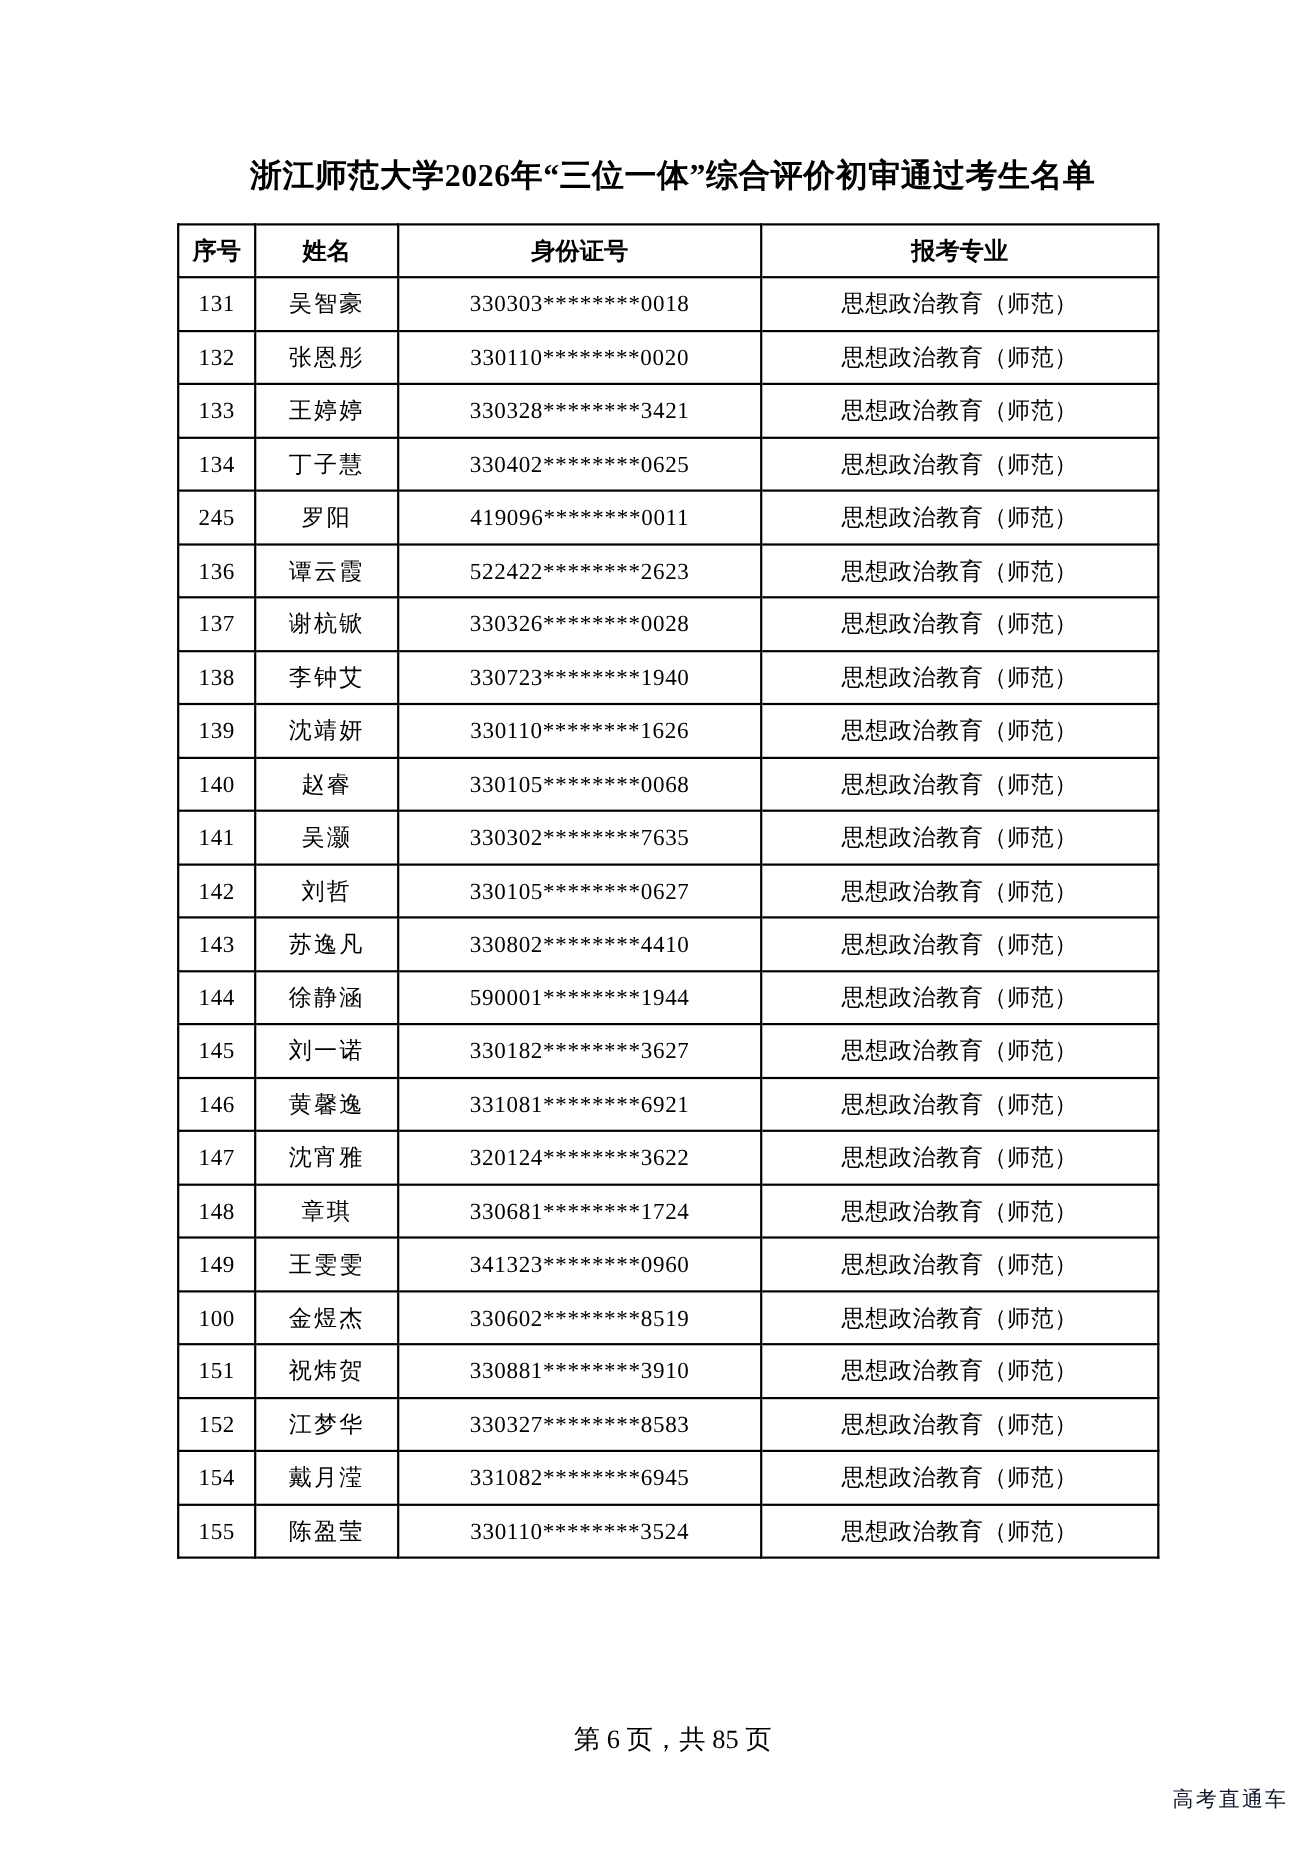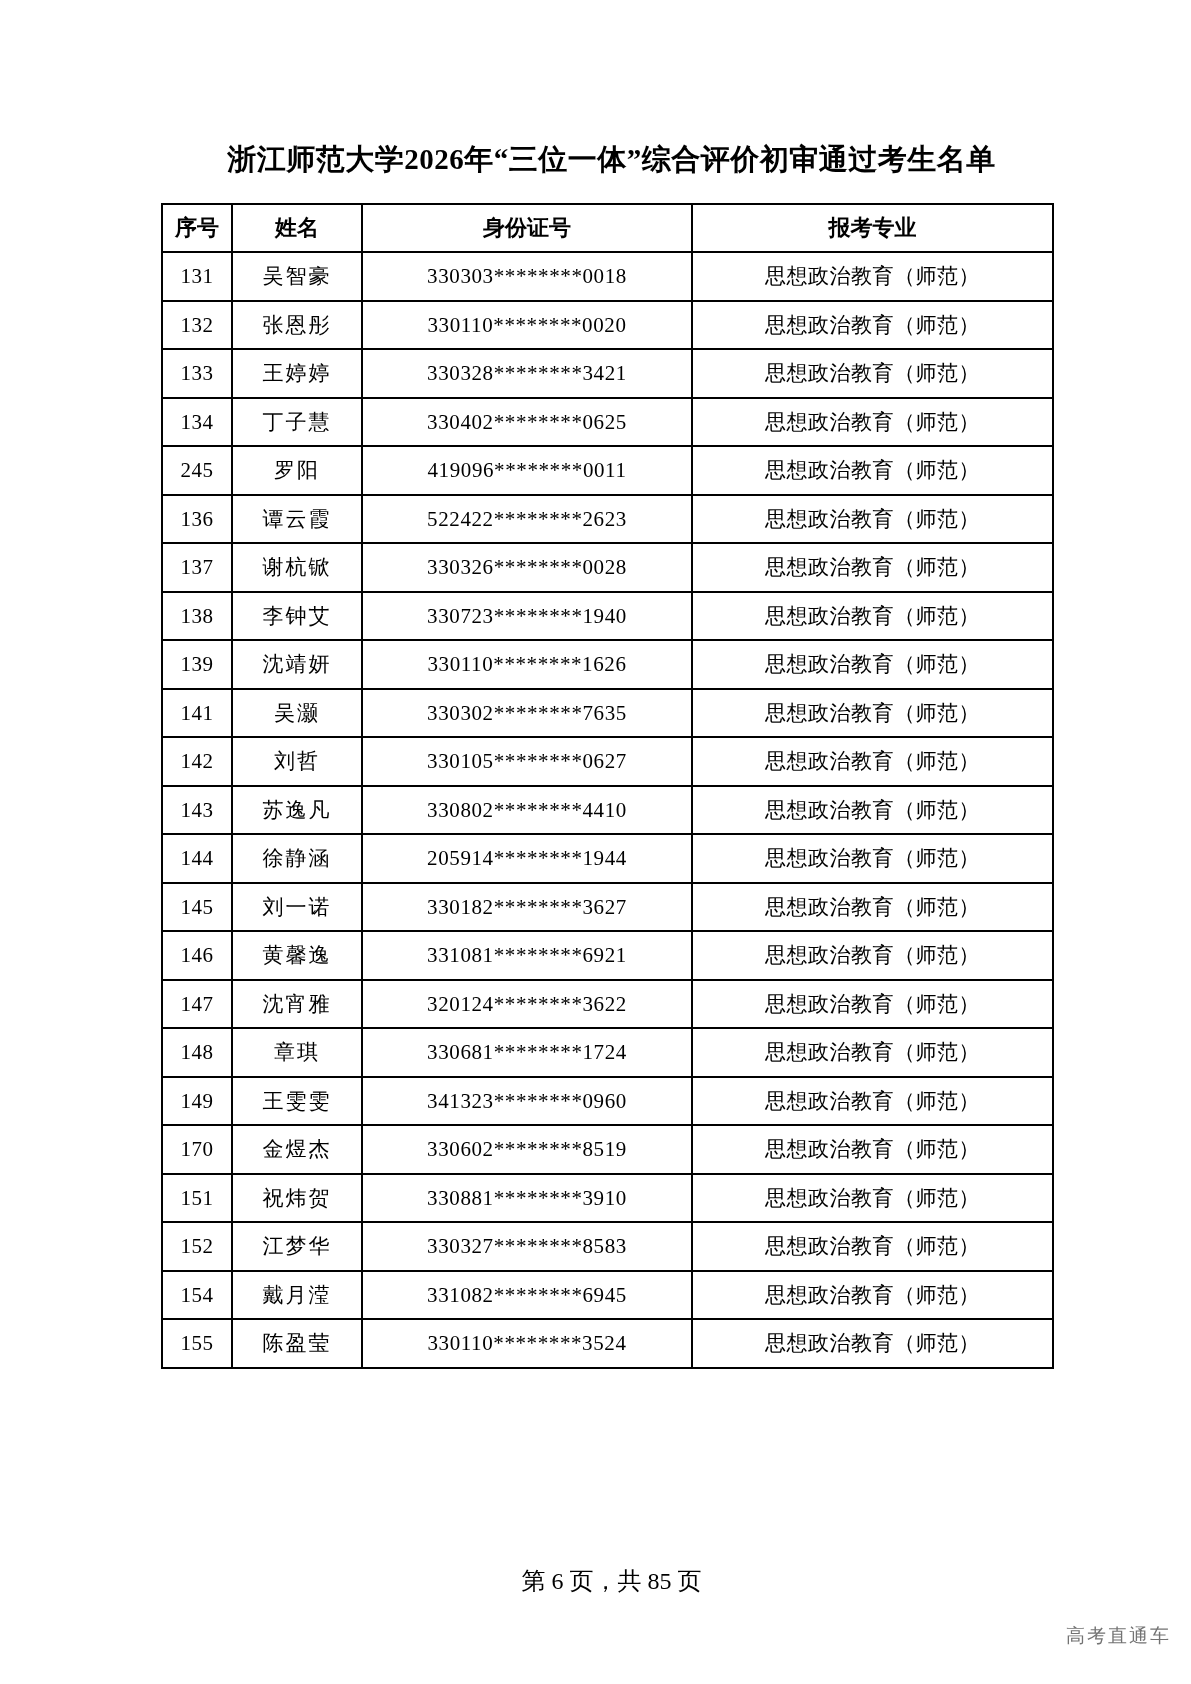--- a/index.html
+++ b/index.html
@@ -102,21 +102,21 @@
     text-align: center;
     font-size: 24px;
     font-family: "Liberation Serif", "DejaVu Serif", serif;
   }
 
   .watermark {
     position: absolute;
     right: 36px;
     top: 1623px;
     font-size: 19px;
-    color: #737373;
+    color: #0f172a;
     letter-spacing: 2px;
     font-family: "Liberation Sans", "DejaVu Sans", sans-serif;
     white-space: nowrap;
   }
 </style>
 </head>
 <body>
 
 <div class="page">
 
@@ -187,41 +187,47 @@
             <td class="cell-id">330723********1940</td>
             <td class="cell-major">思想政治教育（师范）</td>
           </tr>
           <tr>
             <td class="cell-seq">139</td>
             <td class="cell-name">沈靖妍</td>
             <td class="cell-id">330110********1626</td>
             <td class="cell-major">思想政治教育（师范）</td>
           </tr>
           <tr>
+            <td class="cell-seq">140</td>
+            <td class="cell-name">赵睿</td>
+            <td class="cell-id">330105********0068</td>
+            <td class="cell-major">思想政治教育（师范）</td>
+          </tr>
+          <tr>
             <td class="cell-seq">141</td>
             <td class="cell-name">吴灏</td>
             <td class="cell-id">330302********7635</td>
             <td class="cell-major">思想政治教育（师范）</td>
           </tr>
           <tr>
             <td class="cell-seq">142</td>
             <td class="cell-name">刘哲</td>
             <td class="cell-id">330105********0627</td>
             <td class="cell-major">思想政治教育（师范）</td>
           </tr>
           <tr>
             <td class="cell-seq">143</td>
             <td class="cell-name">苏逸凡</td>
             <td class="cell-id">330802********4410</td>
             <td class="cell-major">思想政治教育（师范）</td>
           </tr>
           <tr>
             <td class="cell-seq">144</td>
             <td class="cell-name">徐静涵</td>
-            <td class="cell-id">205914********1944</td>
+            <td class="cell-id">590001********1944</td>
             <td class="cell-major">思想政治教育（师范）</td>
           </tr>
           <tr>
             <td class="cell-seq">145</td>
             <td class="cell-name">刘一诺</td>
             <td class="cell-id">330182********3627</td>
             <td class="cell-major">思想政治教育（师范）</td>
           </tr>
           <tr>
             <td class="cell-seq">146</td>
@@ -241,21 +247,21 @@
             <td class="cell-id">330681********1724</td>
             <td class="cell-major">思想政治教育（师范）</td>
           </tr>
           <tr>
             <td class="cell-seq">149</td>
             <td class="cell-name">王雯雯</td>
             <td class="cell-id">341323********0960</td>
             <td class="cell-major">思想政治教育（师范）</td>
           </tr>
           <tr>
-            <td class="cell-seq">170</td>
+            <td class="cell-seq">100</td>
             <td class="cell-name">金煜杰</td>
             <td class="cell-id">330602********8519</td>
             <td class="cell-major">思想政治教育（师范）</td>
           </tr>
           <tr>
             <td class="cell-seq">151</td>
             <td class="cell-name">祝炜贺</td>
             <td class="cell-id">330881********3910</td>
             <td class="cell-major">思想政治教育（师范）</td>
           </tr>

